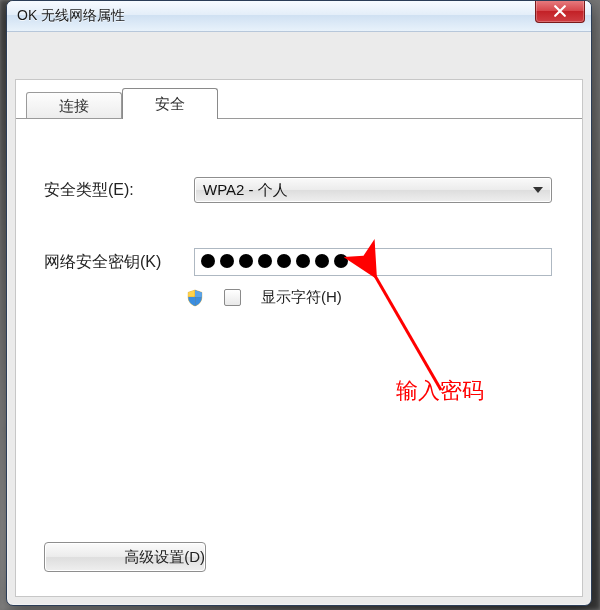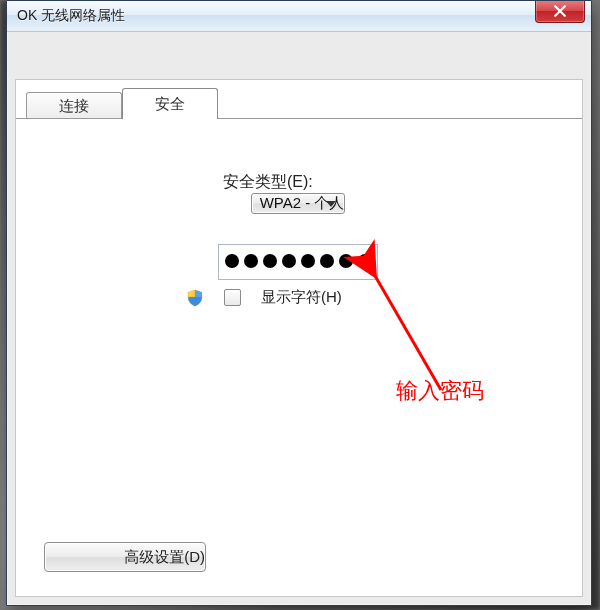--- a/index.html
+++ b/index.html
@@ -23,21 +23,21 @@
   }
 
   
   .window {
     position: absolute;
     left: 6px;
     top: 0;
     width: 584px;
     height: 604px;
     border: 1px solid #2b3d57;
-    border-radius: 1px;
+    border-radius: 7px;
     background: #ebebeb;
     box-shadow: 0 0 0 1px rgba(255,255,255,0.35) inset,
                 0 6px 18px rgba(0,0,0,0.5);
     overflow: hidden;
   }
   .titlebar {
     position: relative;
     height: 30px;
     background: linear-gradient(#f7fbff 0%, #e4eef9 45%, #cfe0f2 46%, #e8f2fb 100%);
     border-bottom: 1px solid #b7c7da;
@@ -135,21 +135,20 @@
   .form {
     position: absolute;
     left: 28px;
     top: 92px;
     right: 30px;
   }
   .row {
     display: flex;
     align-items: center;
     height: 36px;
-    flex-direction: column;
   }
   .label {
     width: 150px;
     font-size: 16px;
     color: #222;
     white-space: nowrap;
   }
 
   .combo {
     flex: 1;
@@ -278,20 +277,21 @@
         <div class="combo">
           <span>WPA2 - 个人</span>
           <span class="arrow"></span>
         </div>
       </div>
 
       <div class="row">
       </div>
 
       <div class="row">
+        <div class="label">网络安全密钥(K)</div>
         <div class="pwd">
           <span class="dots"><span></span><span></span><span></span><span></span><span></span><span></span><span></span><span></span></span>
         </div>
       </div>
 
       <div class="chkrow">
         <svg class="shield" viewBox="0 0 32 32">
           <path d="M16 2 L28 6 V14 C28 23 22 28 16 30 C10 28 4 23 4 14 V6 Z" fill="#ffd24a" stroke="#c78a00" stroke-width="1"></path>
           <path d="M16 2 L28 6 V14 C28 23 22 28 16 30 Z" fill="#3a8de0"></path>
           <path d="M16 2 L4 6 V14 C4 23 10 28 16 30 Z" fill="#ffd24a"></path>

